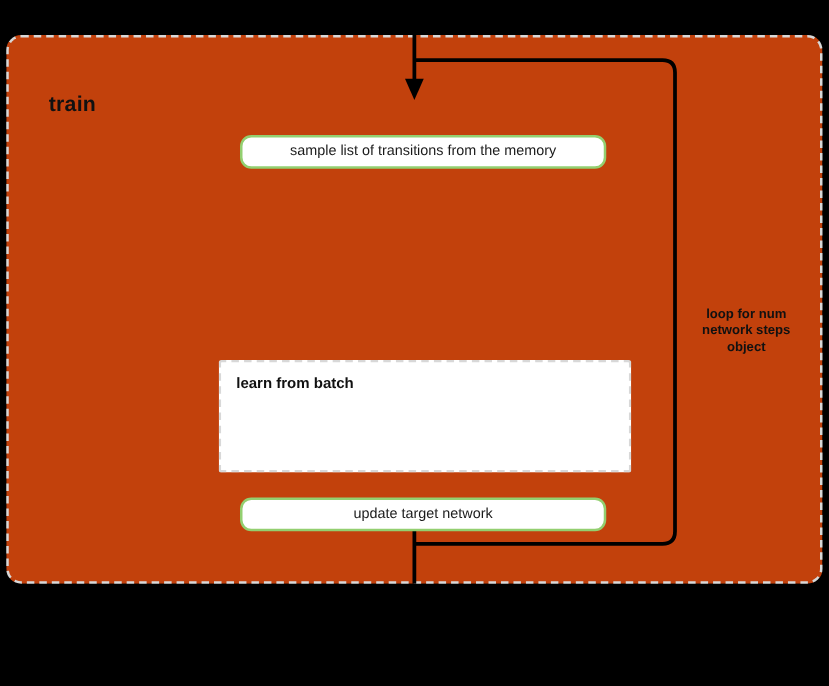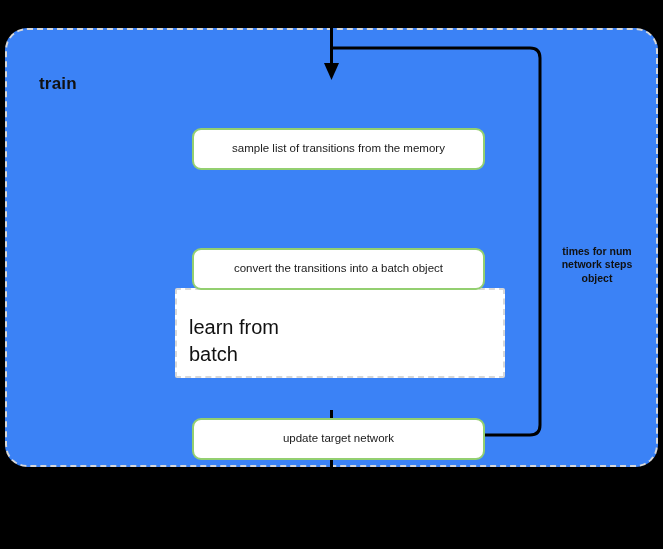--- a/index.html
+++ b/index.html
@@ -21,51 +21,50 @@
   }
 
   
   #train-panel {
     position: absolute;
     left: 5px;
     top: 28px;
     width: 653px;
     height: 439px;
     box-sizing: border-box;
-    background: #3b82f6;
+    background: #c2410c;
     border: 2px dashed #d8d8d8;
-    border-radius: 22px;
+    border-radius: 12px;
   }
 
   #panel-title {
     position: absolute;
     left: 32px;
     top: 44px;
     font-size: 17px;
     font-weight: bold;
     color: #111111;
     letter-spacing: .2px;
     white-space: nowrap;
   }
 
   
   .step-box {
     position: absolute;
     left: 185px;
     width: 293px;
-    height: 42px;
+    height: 27px;
     box-sizing: border-box;
     background: #ffffff;
     border: 2.5px solid #93cf70;
     border-radius: 9px;
     display: flex;
     align-items: center;
     justify-content: center;
     z-index: 4;
-    margin-top: 20px;
   }
   .step-label {
     font-size: 11.5px;
     color: #1a1a1a;
     line-height: 1.2;
     text-align: center;
     white-space: nowrap;
   }
 
   #step-sample  { top: 78px;  }
@@ -84,25 +83,24 @@
     background: #ffffff;
     border: 2px dashed #d8d8d8;
     border-radius: 2px;
     z-index: 3;
   }
   #learn-group-title {
     position: absolute;
     left: 12px;
     top: 8px;
     width: 120px;
-    font-size: 20px;
-    font-weight: normal;
+    font-size: 12px;
+    font-weight: bold;
     line-height: 1.35;
     color: #111111;
-    margin-top: 16px;
   }
 
   
   #loop-caption {
     position: absolute;
     left: 540px;
     top: 215px;
     width: 100px;
     text-align: center;
     font-size: 10.5px;
@@ -137,34 +135,31 @@
 <div id="canvas">
 
   <div id="train-panel">
     <div id="panel-title">train</div>
 
     <div class="step-box" id="step-sample">
       <span class="step-label">sample list of transitions from the memory</span>
     </div>
 
 
-    <div class="step-box" id="step-convert">
-      <span class="step-label">convert the transitions into a batch object</span>
-    </div>
 
     <div id="learn-group">
       <div id="learn-group-title">learn from batch</div>
     </div>
 
     <div class="step-box" id="step-update">
       <span class="step-label">update target network</span>
     </div>
 
     <div id="loop-caption">
-      <div>times for num</div>
+      <div>loop for num</div>
       <div>network steps</div>
       <div>object</div>
     </div>
   </div>
 
   <svg id="connectors" viewBox="0 0 663 549">
 
     <path class="conn-path" d="M 331.5 0 L 331.5 70"></path>
     <polygon class="arrow-head" points="331.5,80 324,63 339,63"></polygon>
 

